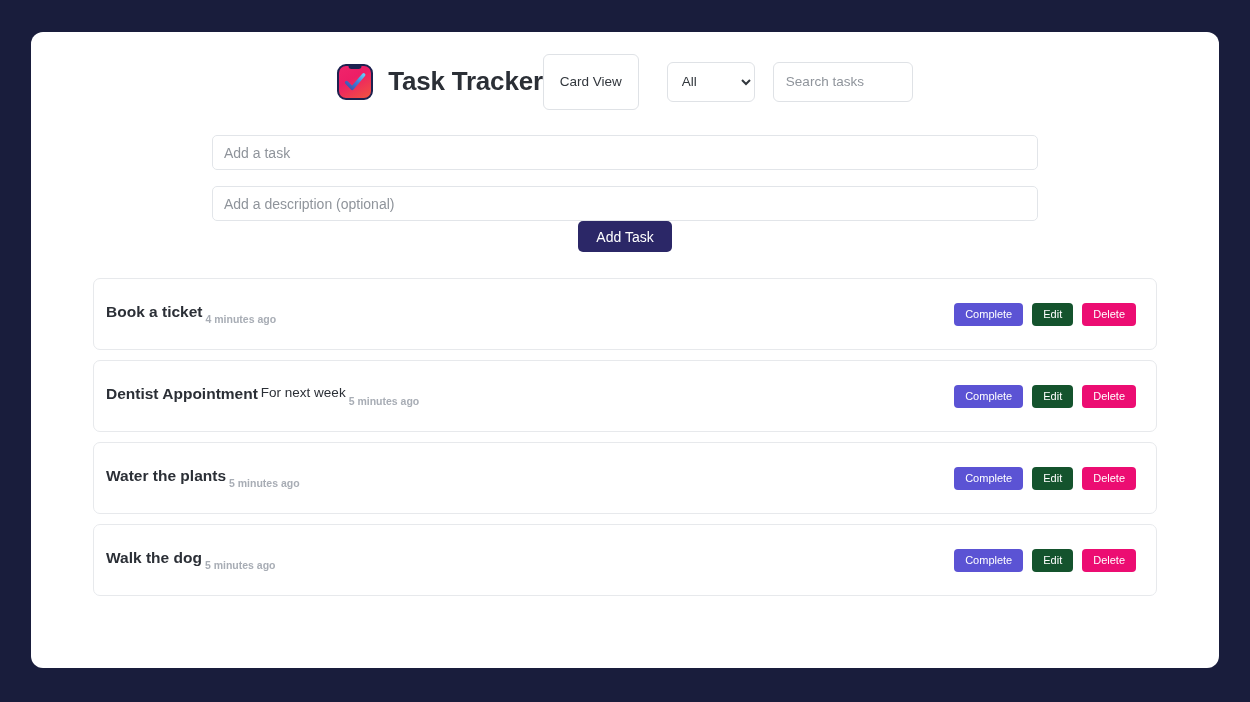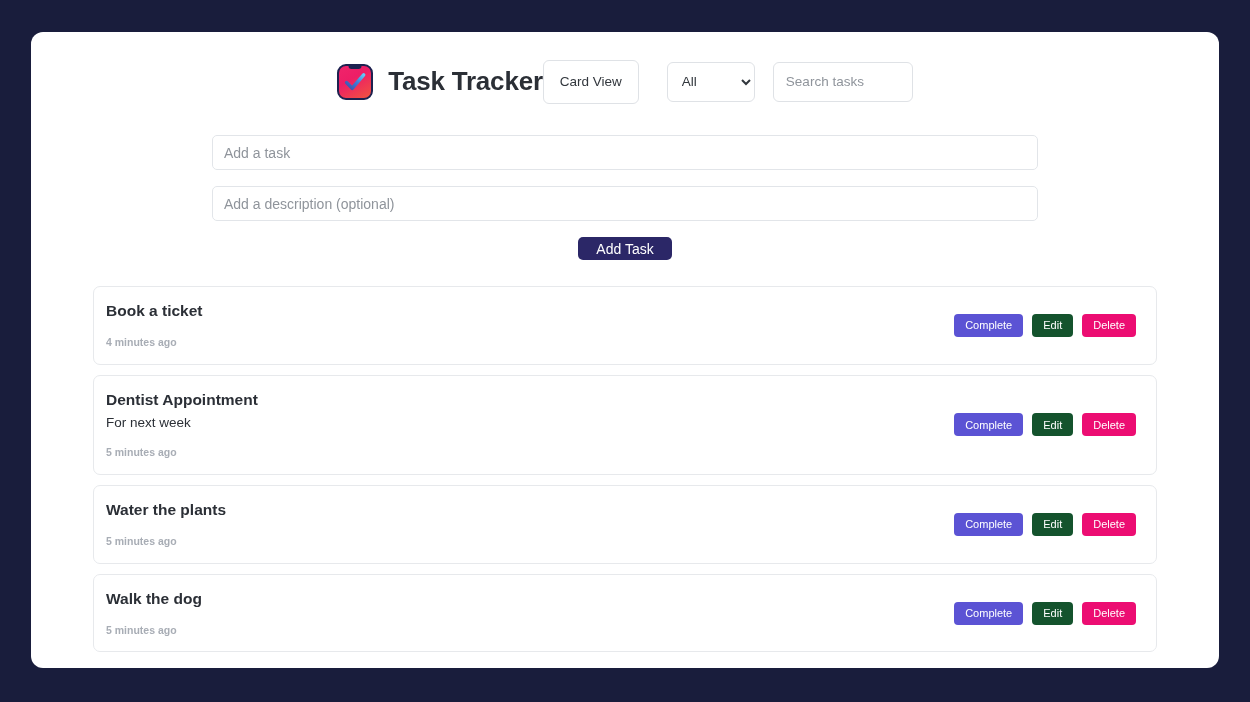--- a/index.html
+++ b/index.html
@@ -75,21 +75,21 @@
     color: #2b2f36;
     letter-spacing: -0.2px;
   }
 
   .header-controls {
     display: flex;
     align-items: center;
     gap: 18px;
   }
   .view-toggle {
-    height: 44px;
+    height: 56px;
     min-width: 82px;
     padding: 0 16px;
     background: #ffffff;
     border: 1px solid #dfe2e6;
     border-radius: 6px;
     font-family: "Liberation Sans", sans-serif;
     font-size: 13.5px;
     color: #32373d;
     cursor: pointer;
   }
@@ -136,22 +136,22 @@
     background: #fff;
     font-family: "Liberation Sans", sans-serif;
     font-size: 14px;
     color: #32373d;
     display: block;
   }
   .field + .field { margin-top: 16px; }
   .field::placeholder { color: #8f949b; }
 
   .add-task-button {
-    margin-top: 16px;
-    height: 23px;
+    margin-top: 0;
+    height: 31px;
     padding: 0 18px;
     background: #2b2767;
     color: #ffffff;
     border: none;
     border-radius: 5px;
     font-family: "Liberation Sans", sans-serif;
     font-size: 14px;
     cursor: pointer;
   }
 
@@ -168,21 +168,21 @@
     border-radius: 7px;
     background: #ffffff;
     display: flex;
     align-items: center;
     justify-content: space-between;
     padding: 14px 20px 14px 12px;
     min-height: 72px;
   }
   .task-info {
     display: flex;
-    flex-direction: column;
+    flex-direction: row;
     gap: 3px;
   }
   .task-title {
     font-size: 15.5px;
     font-weight: bold;
     color: #2b2f36;
     line-height: 1.35;
   }
   .task-desc {
     font-size: 13.5px;

